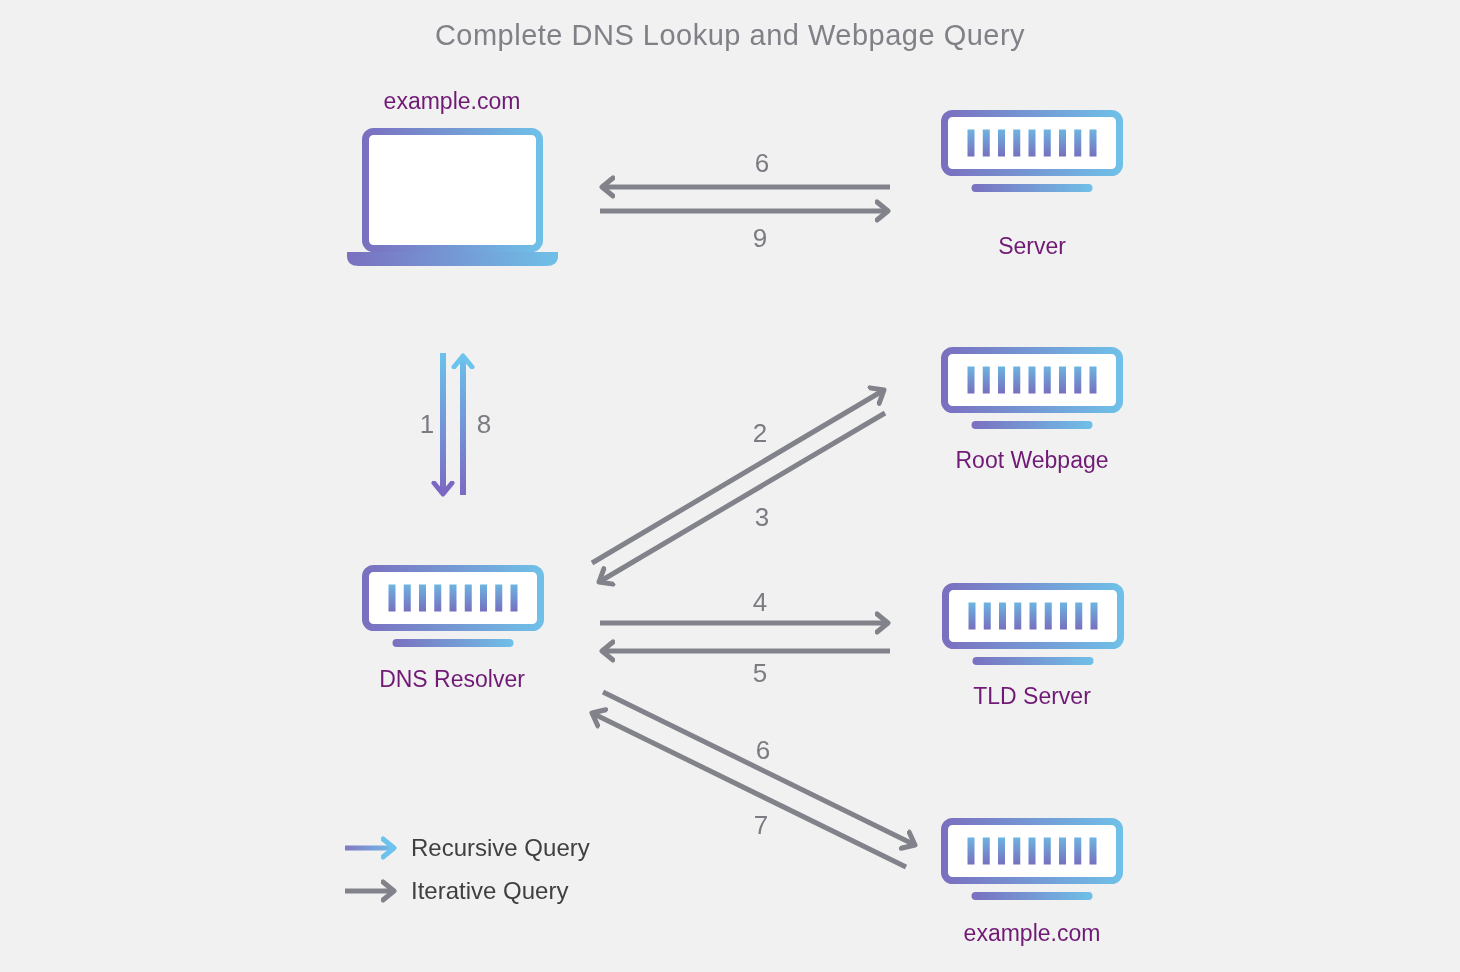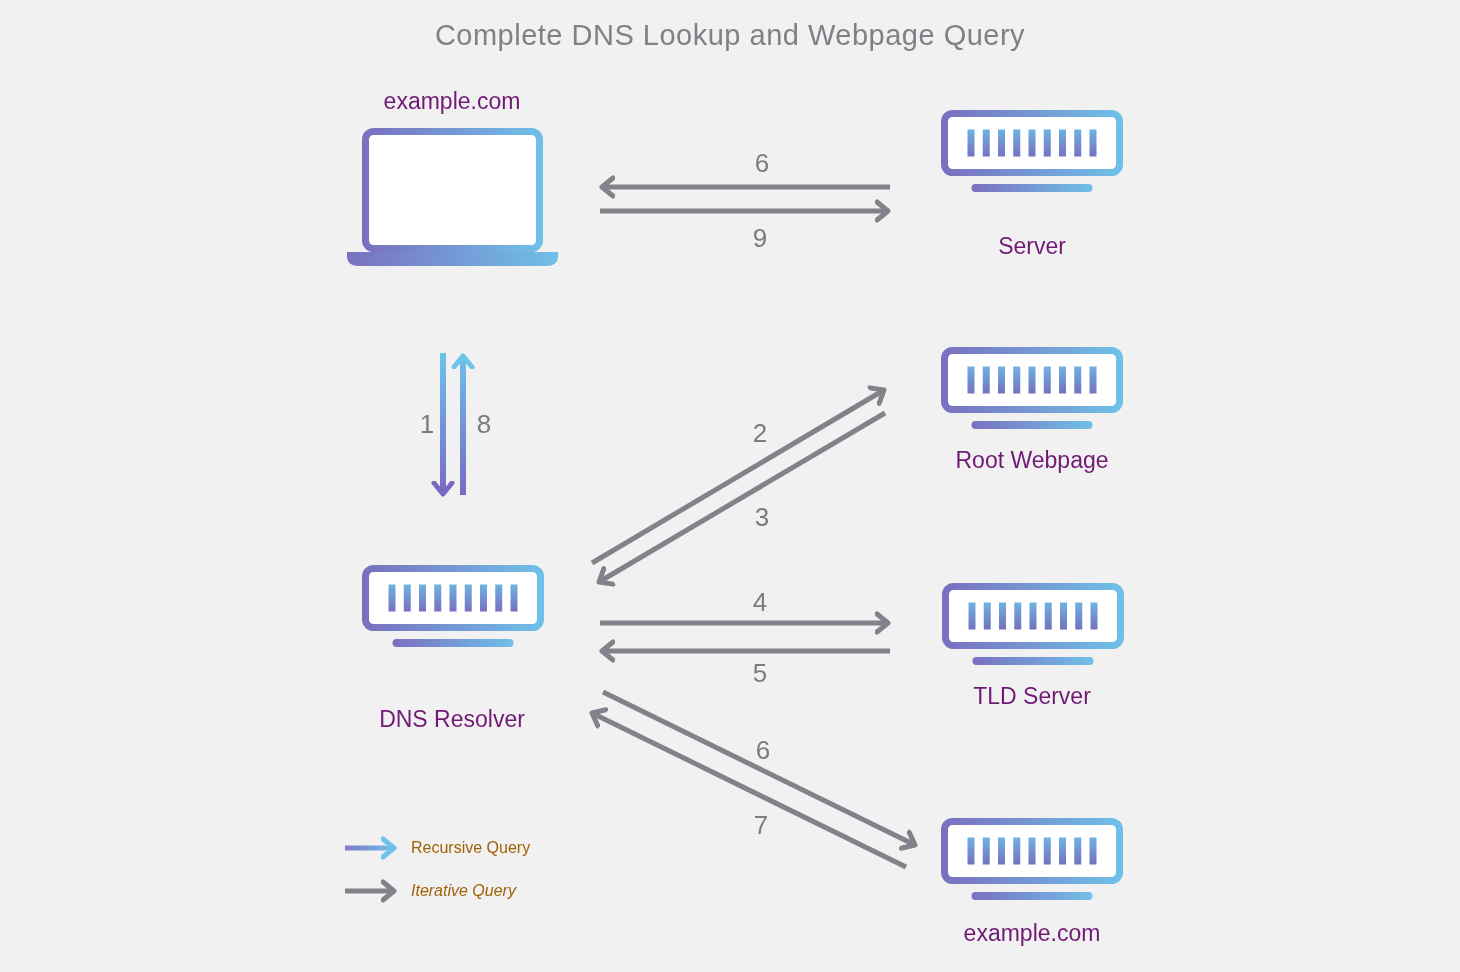--- a/index.html
+++ b/index.html
@@ -16,21 +16,21 @@
   .lbl {
     position:absolute; transform:translate(-50%,-50%);
     font-size:23px; color:#701a75; white-space:nowrap;
   }
   .num {
     position:absolute; transform:translate(-50%,-50%);
     font-size:26px; color:#7b7c81;
   }
   .legend-text {
     position:absolute; transform:translateY(-50%);
-    font-size:16px; color:#a16207; white-space:nowrap;
+    font-size:24px; color:#404040; white-space:nowrap;
   }
 </style>
 </head>
 <body>
 
 <div class="stage">
 
   <svg width="1460" height="972" viewBox="0 0 1460 972">
     <defs>
       <linearGradient id="gradFrame" x1="0" y1="0" x2="1" y2="0">
@@ -100,31 +100,31 @@
 
     <line x1="345" y1="848" x2="394" y2="848" stroke="url(#gradLegend)" stroke-width="5" marker-end="url(#headBlue)"></line>
     <line x1="345" y1="891" x2="394" y2="891" stroke="#81828a" stroke-width="5" marker-end="url(#headGray)"></line>
   </svg>
 
   <div class="title">Complete DNS Lookup and Webpage Query</div>
 
   <div class="lbl" style="left:452px; top:101px;">example.com</div>
   <div class="lbl" style="left:1032px; top:224px;margin-top:22px;">Server</div>
   <div class="lbl" style="left:1032px; top:460px;">Root Webpage</div>
-  <div class="lbl" style="left:452px; top:679px;margin-top:40px;">DNS Resolver</div>
+  <div class="lbl" style="left:452px; top:679px;">DNS Resolver</div>
   <div class="lbl" style="left:1032px; top:696px;text-align:right;">TLD Server</div>
   <div class="lbl" style="left:1032px; top:933px;">example.com</div>
 
   <div class="num" style="left:427px; top:424px;">1</div>
   <div class="num" style="left:484px; top:424px;">8</div>
   <div class="num" style="left:760px; top:433px;">2</div>
   <div class="num" style="left:762px; top:517px;">3</div>
   <div class="num" style="left:760px; top:602px;">4</div>
   <div class="num" style="left:760px; top:673px;">5</div>
   <div class="num" style="left:763px; top:750px;">6</div>
   <div class="num" style="left:761px; top:825px;">7</div>
   <div class="num" style="left:760px; top:238px;">9</div>
   <div class="num" style="left:762px; top:163px;">6</div>
 
   <div class="legend-text" style="left:411px; top:848px;">Recursive Query</div>
-  <div class="legend-text" style="left:411px; top:891px;font-style:italic;">Iterative Query</div>
+  <div class="legend-text" style="left:411px; top:891px;">Iterative Query</div>
 
 </div>
 
 </body></html>

